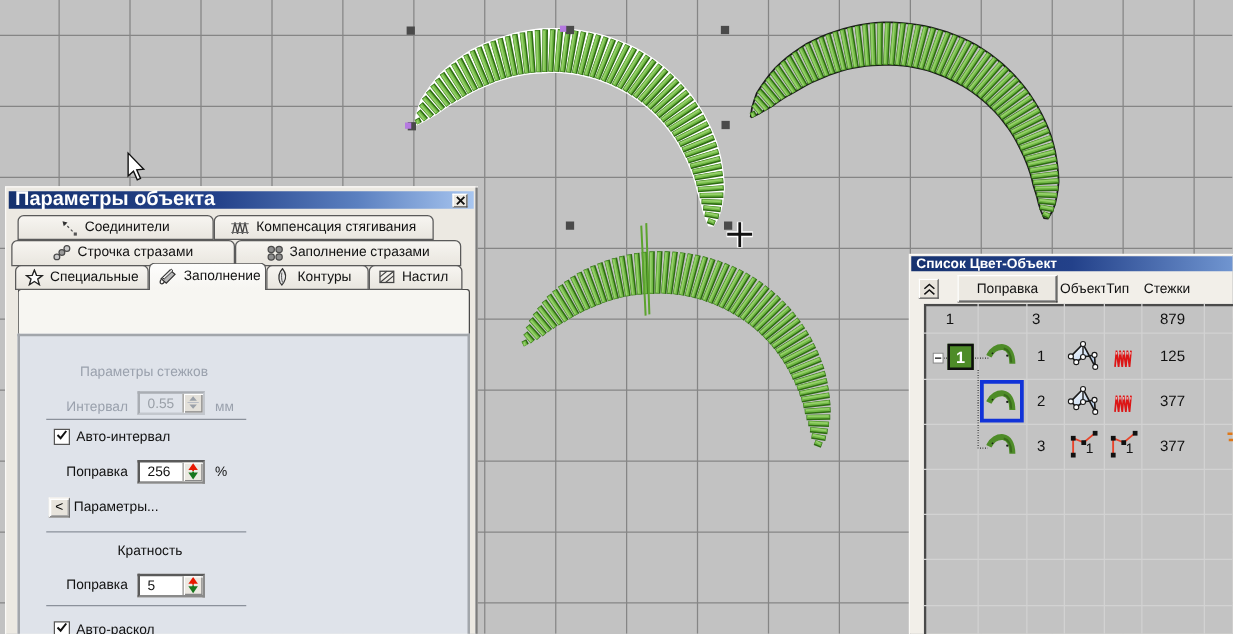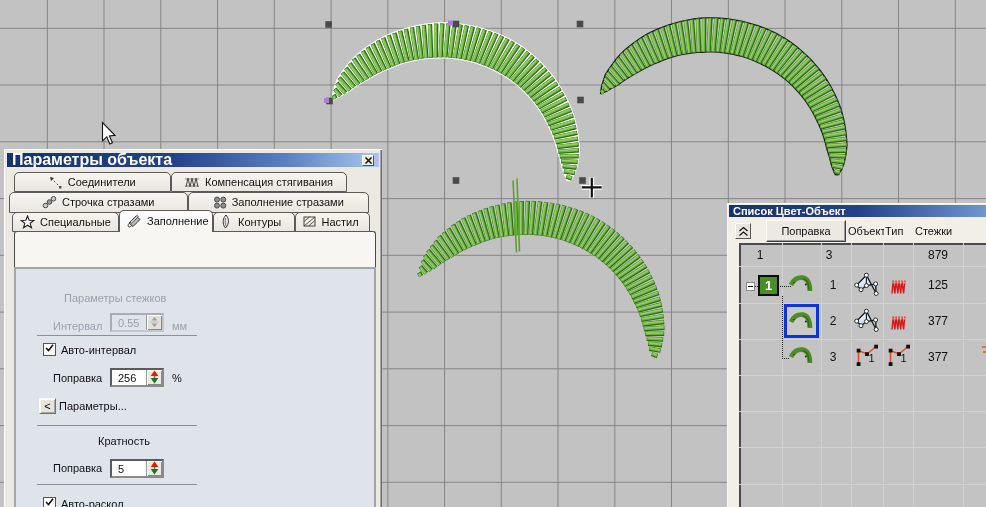--- a/index.html
+++ b/index.html
@@ -170,21 +170,21 @@
           <path d="M6.5,8.2 V13" stroke="#18761d" stroke-width="1.4"></path>
           <path d="M6.5,7.8 V3" stroke="#e81800" stroke-width="1.4"></path>
           <path d="M6.5,1.5 L10.3,7 H2.7 Z" fill="#e81800"></path>
           <path d="M6.5,14.5 L10.3,9 H2.7 Z" fill="#18761d"></path>
         </svg>
       </div></div>
 <div class="blab" style="left:168px;top:222.5px">%</div>
 <div id="btnlt">&lt;</div>
 <div class="blab" style="left:55px;top:251px">Параметры...</div>
 <div class="sep" style="top:275.5px"></div>
-<div class="blab" style="left:86px;top:286px;width:60px;text-align:right">Кратность</div>
+<div class="blab" style="left:86px;top:286px;width:60px;text-align:center">Кратность</div>
 <div class="blab" style="left:49px;top:313px">Поправка</div>
 <div class="spinbox" style="left:106px;top:309.5px"><span>5</span><div class="spinbtn">
         <svg width="13" height="16" viewBox="0 0 13 16">
           <path d="M6.5,8.2 V13" stroke="#18761d" stroke-width="1.4"></path>
           <path d="M6.5,7.8 V3" stroke="#e81800" stroke-width="1.4"></path>
           <path d="M6.5,1.5 L10.3,7 H2.7 Z" fill="#e81800"></path>
           <path d="M6.5,14.5 L10.3,9 H2.7 Z" fill="#18761d"></path>
         </svg>
       </div></div>
 <div class="sep" style="top:335px"></div>

